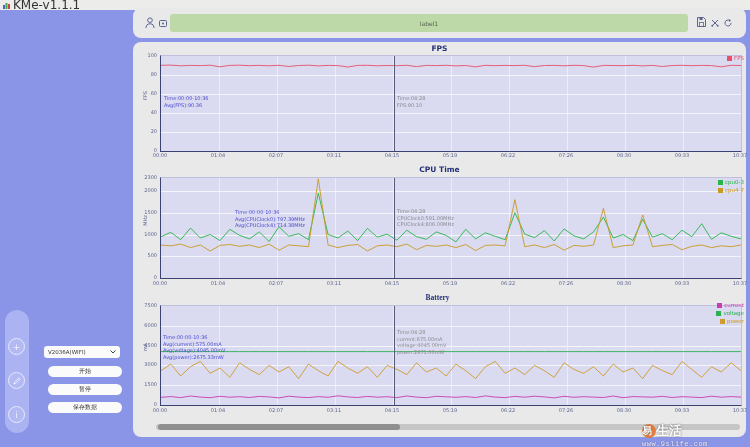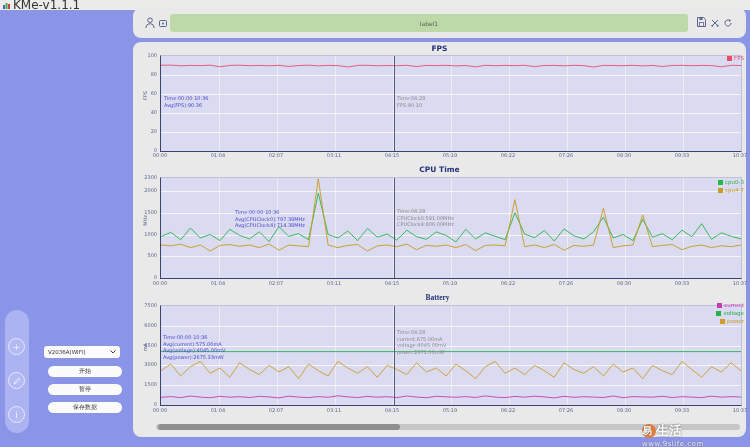--- a/index.html
+++ b/index.html
@@ -50,21 +50,21 @@
   
   .hscroll{position:absolute;left:156px;top:424px;width:584px;height:6px;background:#c6c6c6;
            border-radius:3px;}
   .hscroll-handle{position:absolute;left:2px;top:0;width:242px;height:6px;background:#8f8f8f;
                   border-radius:3px;}
   
   .watermark{position:absolute;left:642px;top:422px;width:104px;text-align:left;opacity:.9;z-index:9;}
   .wm-brand{font-size:13px;font-weight:bold;color:#fff;text-shadow:0 0 2px #555;}
   .wm-circle{display:inline-block;width:14px;height:14px;line-height:14px;border-radius:50%;
              background:#e8742a;color:#fff;font-size:10px;vertical-align:1px;}
-  .wm-url{font-size:7px;color:#eef;text-shadow:0 0 2px #666;letter-spacing:.5px;}
+  .wm-url{font-size:7px;color:#eef;text-shadow:0 0 2px #666;letter-spacing:.5px;font-family:Liberation Mono, monospace;}
 </style>
 </head>
 <body>
 
 <div id="app">
 
   <div class="titlebar">
     <svg width="7" height="7" viewBox="0 0 7 7">
       <rect x="0" y="3" width="2" height="4" fill="#4466cc"></rect>
       <rect x="2.5" y="1" width="2" height="6" fill="#44aa44"></rect>

